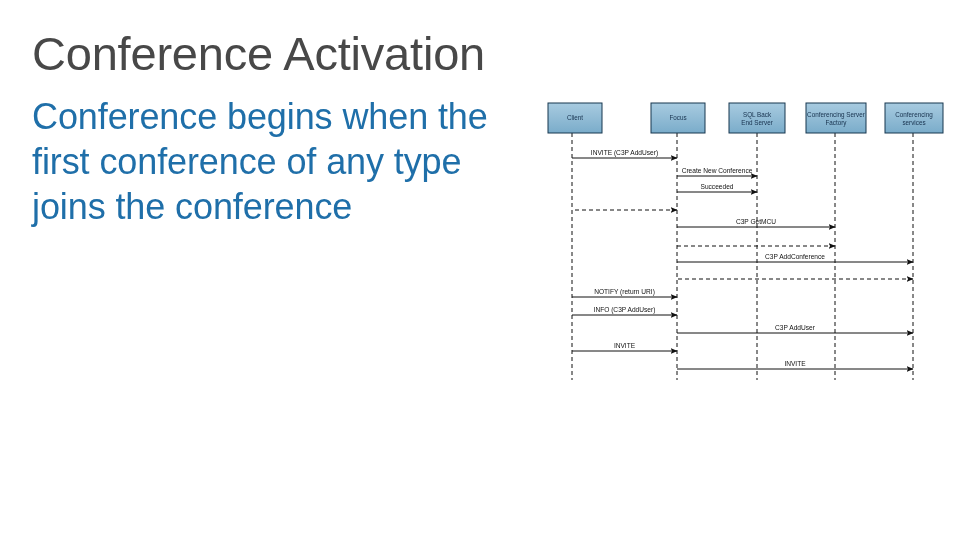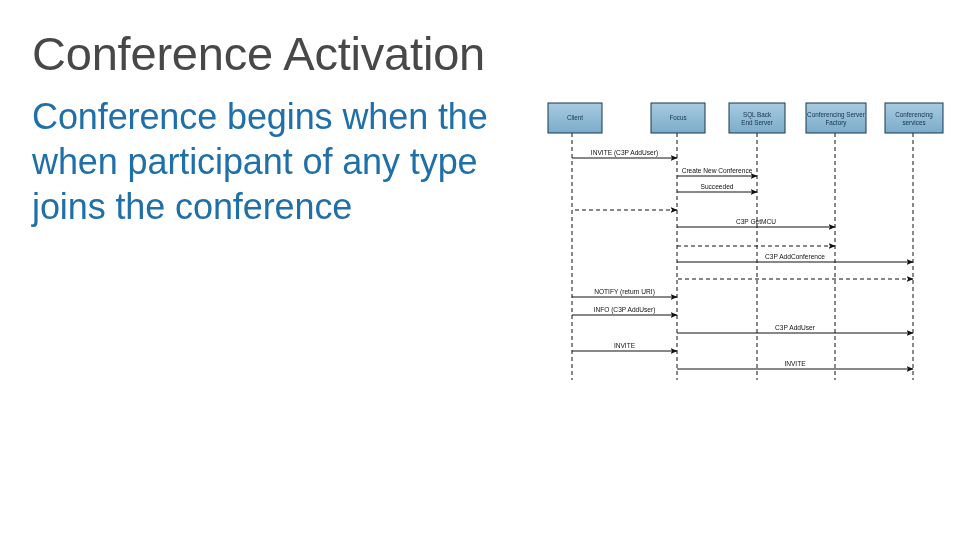--- a/index.html
+++ b/index.html
@@ -70,21 +70,21 @@
     font-family: "Liberation Sans", sans-serif;
   }
 </style>
 </head>
 <body>
 
 <div id="slide">
 
   <div id="text-col">
     <div id="slide-title">Conference Activation</div>
-    <div id="slide-body">Conference begins when the when participant of any type joins the conference</div>
+    <div id="slide-body">Conference begins when the first conference of any type joins the conference</div>
   </div>
 
   <div id="diagram">
     <svg id="diagram-svg" width="440" height="295" viewBox="0 0 440 295">
       <defs>
         <linearGradient id="boxgrad" x1="0" y1="0" x2="0" y2="1">
           <stop offset="0%" stop-color="#a8cbe0"></stop>
           <stop offset="100%" stop-color="#7aacca"></stop>
         </linearGradient>
         <marker id="arrowSolid" markerWidth="7" markerHeight="6" refX="6.5" refY="3" orient="auto" markerUnits="userSpaceOnUse">

